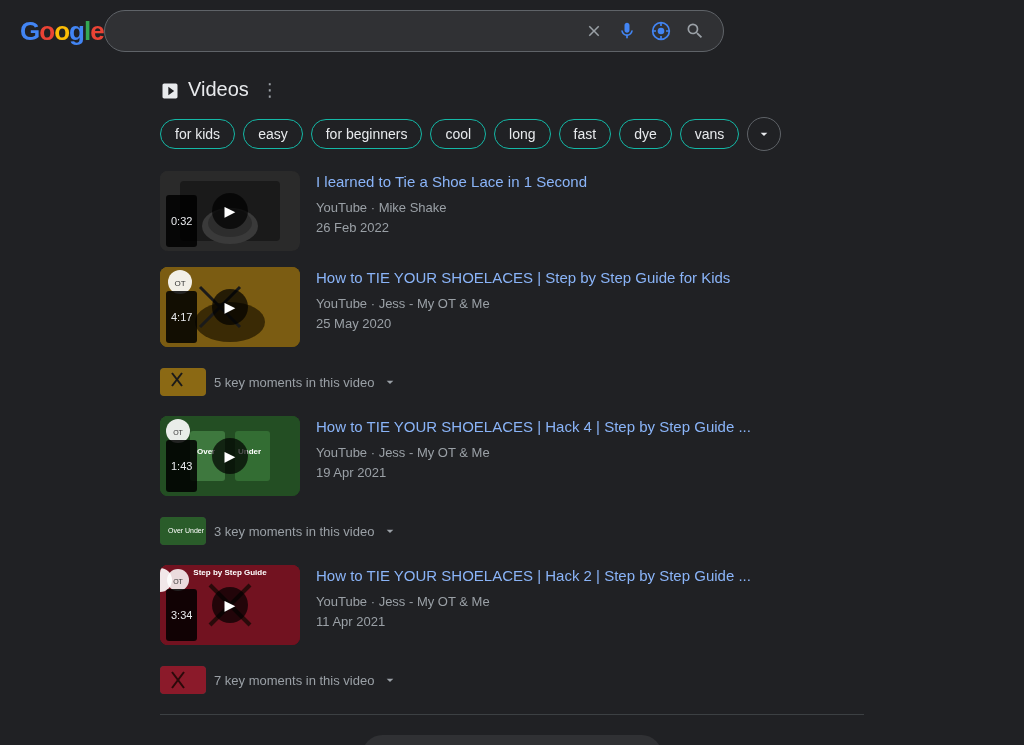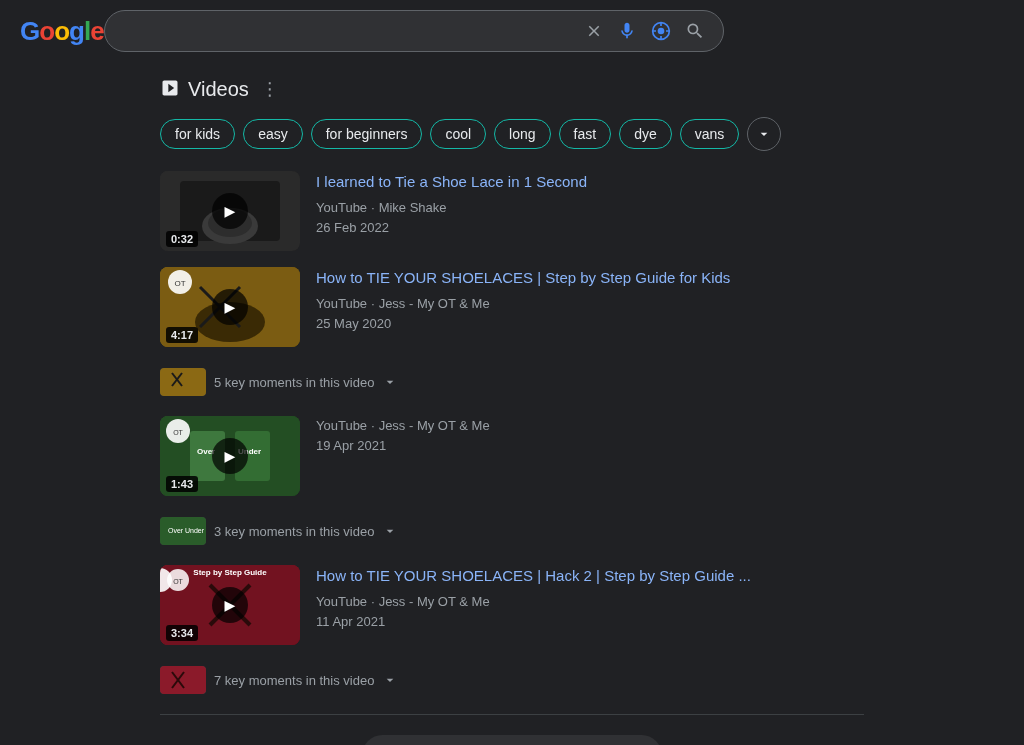--- a/index.html
+++ b/index.html
@@ -75,21 +75,21 @@
     }
 
     
     .main-content {
       padding: 16px 160px 16px 160px;
     }
 
     
     .videos-header {
       display: flex;
-      align-items: flex-start;
+      align-items: flex-end;
       gap: 8px;
       margin-bottom: 16px;
     }
 
     .videos-icon {
       color: #e8eaed;
       font-size: 18px;
       display: flex;
       align-items: center;
     }
@@ -175,23 +175,23 @@
       font-size: 14px;
     }
 
     .video-duration {
       position: absolute;
       bottom: 4px;
       left: 6px;
       background: rgba(0,0,0,0.85);
       color: #e8eaed;
       font-size: 11px;
-      padding: 2px 5px;
+      padding: 20px 5px;
       border-radius: 3px;
-      font-weight: 700;
+      font-weight: 400;
     }
 
     .video-info {
       flex: 1;
     }
 
     .video-title {
       color: #8ab4f8;
       font-size: 15px;
       text-decoration: none;
@@ -417,20 +417,21 @@
           <rect x="75" y="15" width="35" height="50" rx="3" fill="#3a7a3a" opacity="0.7"></rect>
           <text x="37" y="38" font-size="8" fill="white" font-weight="bold">Over</text>
           <text x="78" y="38" font-size="8" fill="white" font-weight="bold">Under</text>
           <circle cx="18" cy="15" r="12" fill="white" opacity="0.9"></circle>
           <text x="18" y="19" font-size="7" text-anchor="middle" fill="#333">OT</text>
         </svg>
         <div class="play-btn">▶</div>
         <div class="video-duration">1:43</div>
       </div>
       <div class="video-info">
+        <a class="video-title">How to TIE YOUR SHOELACES | Hack 4 | Step by Step Guide ...</a>
         <div class="video-meta">
           <span>YouTube · </span><span>Jess - My OT &amp; Me</span><br>
           <span>19 Apr 2021</span>
         </div>
       </div>
     </div>
     <div class="key-moments-row">
       <div class="key-moments-thumb">
         <svg width="46" height="28" viewBox="0 0 46 28">
           <rect width="46" height="28" fill="#2a5c2a" rx="3"></rect>

